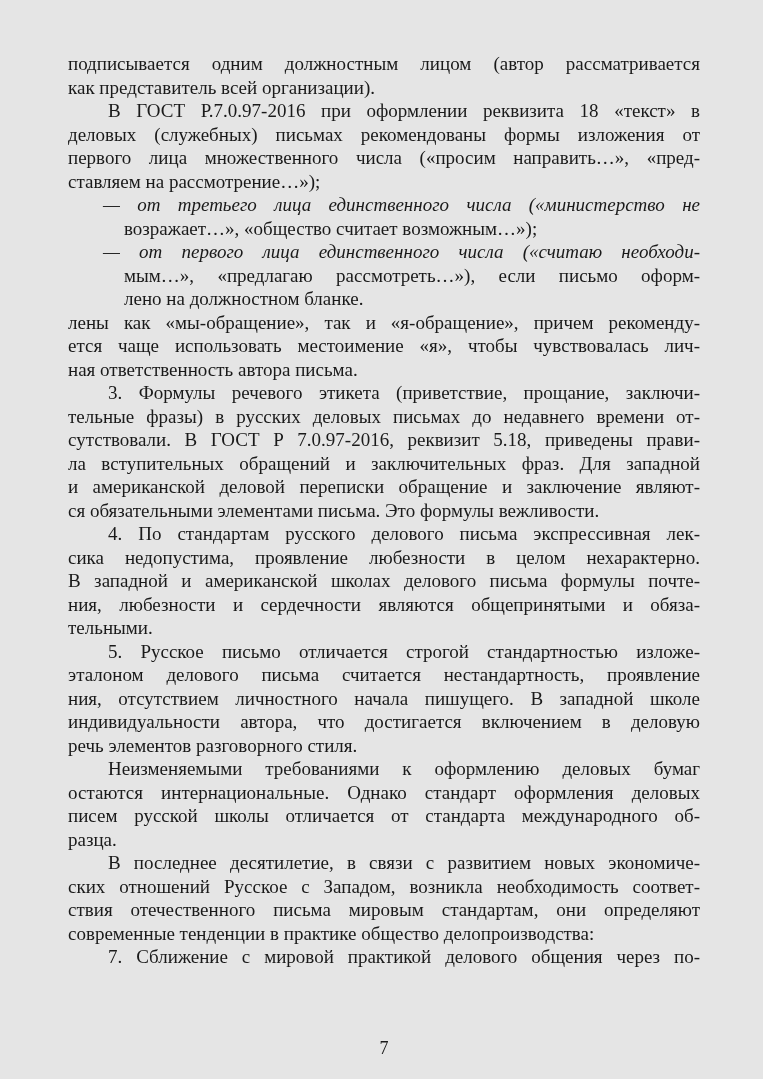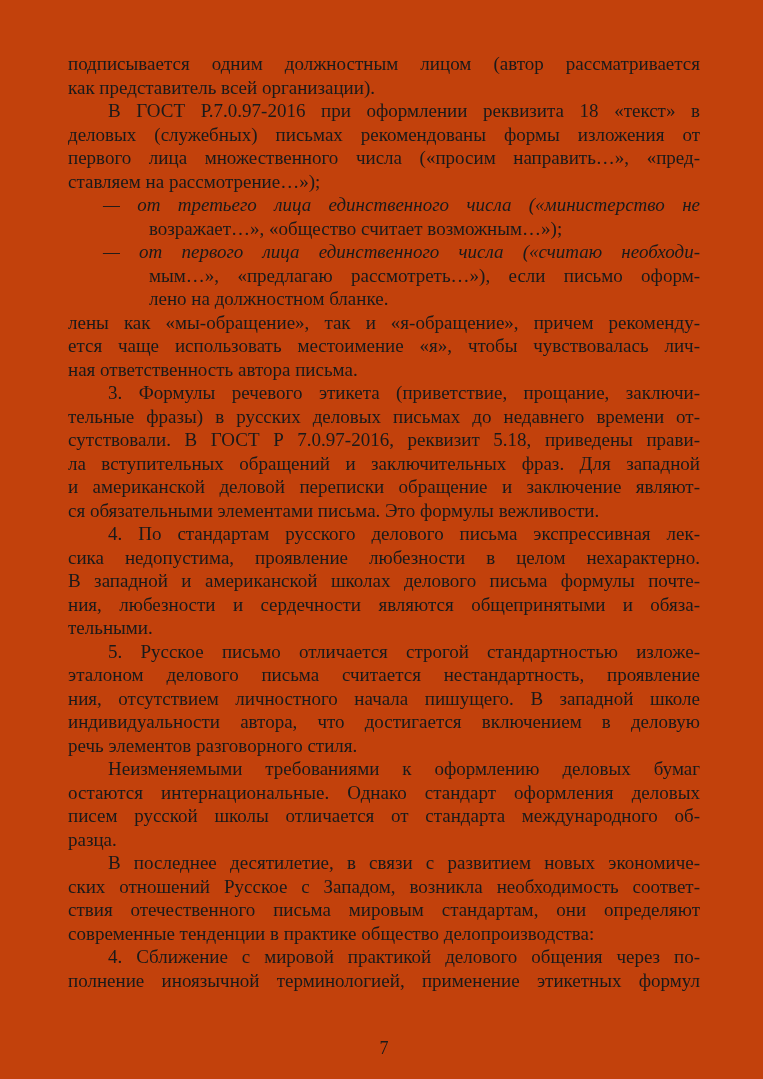--- a/index.html
+++ b/index.html
@@ -7,42 +7,42 @@
   body {
     position: relative;
     background: #ffffff;
     font-family: "Liberation Serif", "DejaVu Serif", serif;
     color: #1a1a1a;
     overflow: hidden;
   }
   .page {
     position: absolute;
     inset: 0;
-    background: #c2410c;
+    background: #e5e5e5;
   }
   .text-block {
     position: absolute;
     left: 68px;
     top: 52px;
     width: 632px;
     font-size: 19px;
     line-height: 23.5px;
   }
   .para { margin: 0; }
   .line {
     display: block;
     text-align: justify;
     text-align-last: justify;
   }
   .line.lastline {
     text-align: center;
     text-align-last: left;
   }
   .para.indent .line.firstline { text-indent: 40px; }
-  .para.dash .line { margin-left: 81px; }
+  .para.dash .line { margin-left: 56px; }
   .para.dash .line.firstline { margin-left: 0; text-indent: 35px; font-style: italic; }
   .page-number {
     position: absolute;
     left: 68px;
     top: 1038px;
     width: 632px;
     text-align: center;
     font-size: 18px;
     line-height: 20px;
   }
@@ -104,18 +104,17 @@
         <span class="line">писем русской школы отличается от стандарта международного об-</span>
         <span class="line lastline">разца.</span>
       </p>
       <p class="para indent">
         <span class="line firstline">В последнее десятилетие, в связи с развитием новых экономиче-</span>
         <span class="line">ских отношений Русское с Западом, возникла необходимость соответ-</span>
         <span class="line">ствия отечественного письма мировым стандартам, они определяют</span>
         <span class="line lastline">современные тенденции в практике общество делопроизводства:</span>
       </p>
       <p class="para indent">
-        <span class="line firstline">4. Сближение с мировой практикой делового общения через по-</span>
-        <span class="line">полнение иноязычной терминологией, применение этикетных формул</span>
+        <span class="line firstline">7. Сближение с мировой практикой делового общения через по-</span>
       </p>
     </div>
   <div class="page-number">7</div>
 </div>
 
 </body></html>

